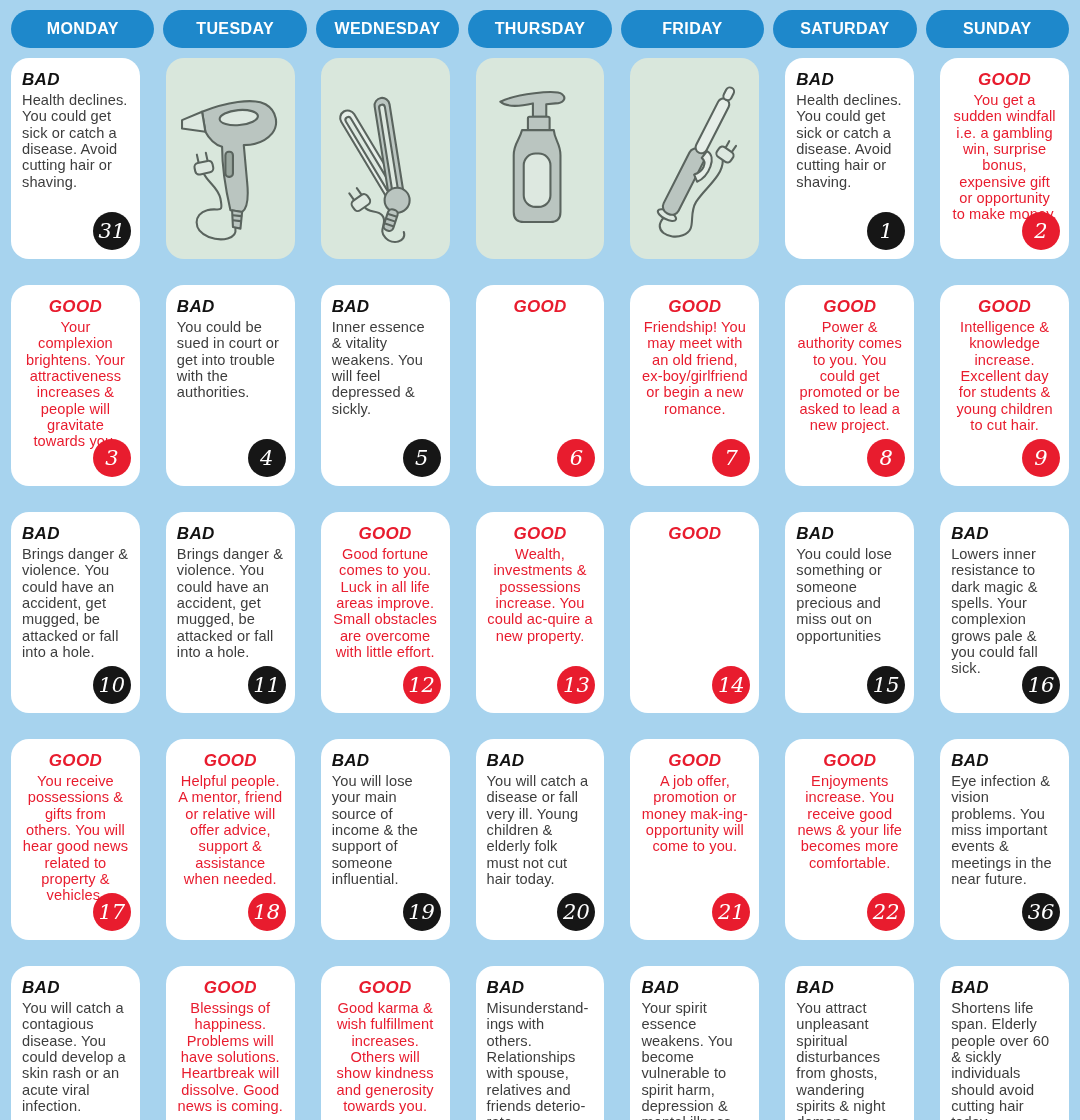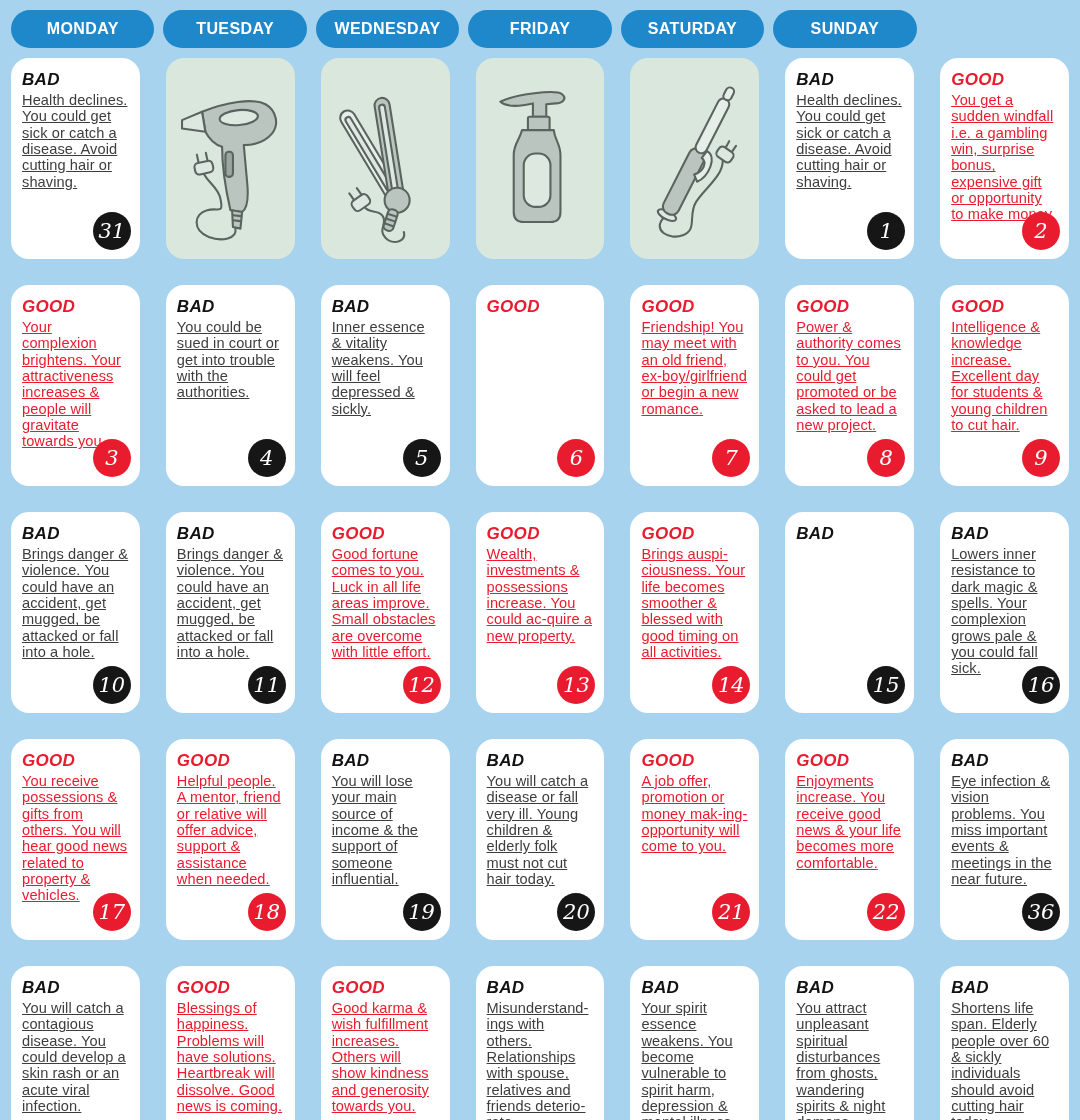--- a/index.html
+++ b/index.html
@@ -28,23 +28,23 @@
     background: var(--card-background, #ffffff);
     border-radius:18px;
     padding:12px 11px;
     box-sizing:border-box;
     overflow:hidden;
   }
   .card .title {
     font-weight:bold; font-style:italic; font-size:17px; letter-spacing:0.3px;
   }
   .card .text {
-    font-size:14.6px; line-height:1.12; margin-top:2px; letter-spacing:0.1px;text-decoration:underline;
-  }
-  .card.good .title, .card.good .text { color: var(--good-red, #e81c2e); }
+    font-size:14.6px; line-height:1.12; margin-top:2px; letter-spacing:0.1px;
+  }
+  .card.good .title, .card.good .text { color: var(--good-red, #e81c2e); text-align: center; }
   .card.bad  .title { color:#121212; }
   .card.bad  .text  { color: var(--bad-body-text, #3d3d3d); }
   .badge {
     position:absolute; right:9px; bottom:9px;
     width:38px; height:38px; border-radius:50%;
     color:#ffffff;
     font-family:"DejaVu Serif", serif; font-style:italic; font-size:21px;
     display:flex; align-items:center; justify-content:center;margin-top:8px;
   }
   .card.good .badge { background: var(--good-red, #e81c2e); }
@@ -58,20 +58,21 @@
   .card.illus svg { width:100%; height:100%; display:block; }
 </style>
 </head>
 <body style="--page-background: #a7d3ee; --weekday-pill: #1e88cb; --card-background: #ffffff; --illustration-card-background: #d9e7dc; --good-red: #e81c2e; --bad-black: #161616; --bad-body-text: #3d3d3d;">
 
 <div class="wrap">
   <div class="header-row">
       <div class="pill">MONDAY</div>
       <div class="pill">TUESDAY</div>
       <div class="pill">WEDNESDAY</div>
+      <div class="pill">THURSDAY</div>
       <div class="pill">FRIDAY</div>
       <div class="pill">SATURDAY</div>
       <div class="pill">SUNDAY</div>
     </div>
   <div class="grid">
       <div class="card bad">
         <div class="title">BAD</div>
         <div class="text">Health declines. You could get sick or catch a disease. Avoid cutting hair or shaving.</div>
         <div class="badge">31</div>
       </div>
@@ -213,25 +214,25 @@
         <div class="text">Good fortune comes to you. Luck in all life areas improve. Small obstacles are overcome with little effort.</div>
         <div class="badge">12</div>
       </div>
       <div class="card good">
         <div class="title">GOOD</div>
         <div class="text">Wealth, investments &amp; possessions increase. You could ac-quire a new property.</div>
         <div class="badge">13</div>
       </div>
       <div class="card good">
         <div class="title">GOOD</div>
-        <div class="text">Brings auspi-ciousness. Your life becomes smoother &amp; blessed with good timing on all activities.</div>
         <div class="badge">14</div>
       </div>
       <div class="card bad">
         <div class="title">BAD</div>
+        <div class="text">You could lose something or someone precious and miss out on opportunities</div>
         <div class="badge">15</div>
       </div>
       <div class="card bad">
         <div class="title">BAD</div>
         <div class="text">Lowers inner resistance to dark magic &amp; spells. Your complexion grows pale &amp; you could fall sick.</div>
         <div class="badge">16</div>
       </div>
       <div class="card good">
         <div class="title">GOOD</div>
         <div class="text">You receive possessions &amp; gifts from others. You will hear good news related to property &amp; vehicles.</div>

